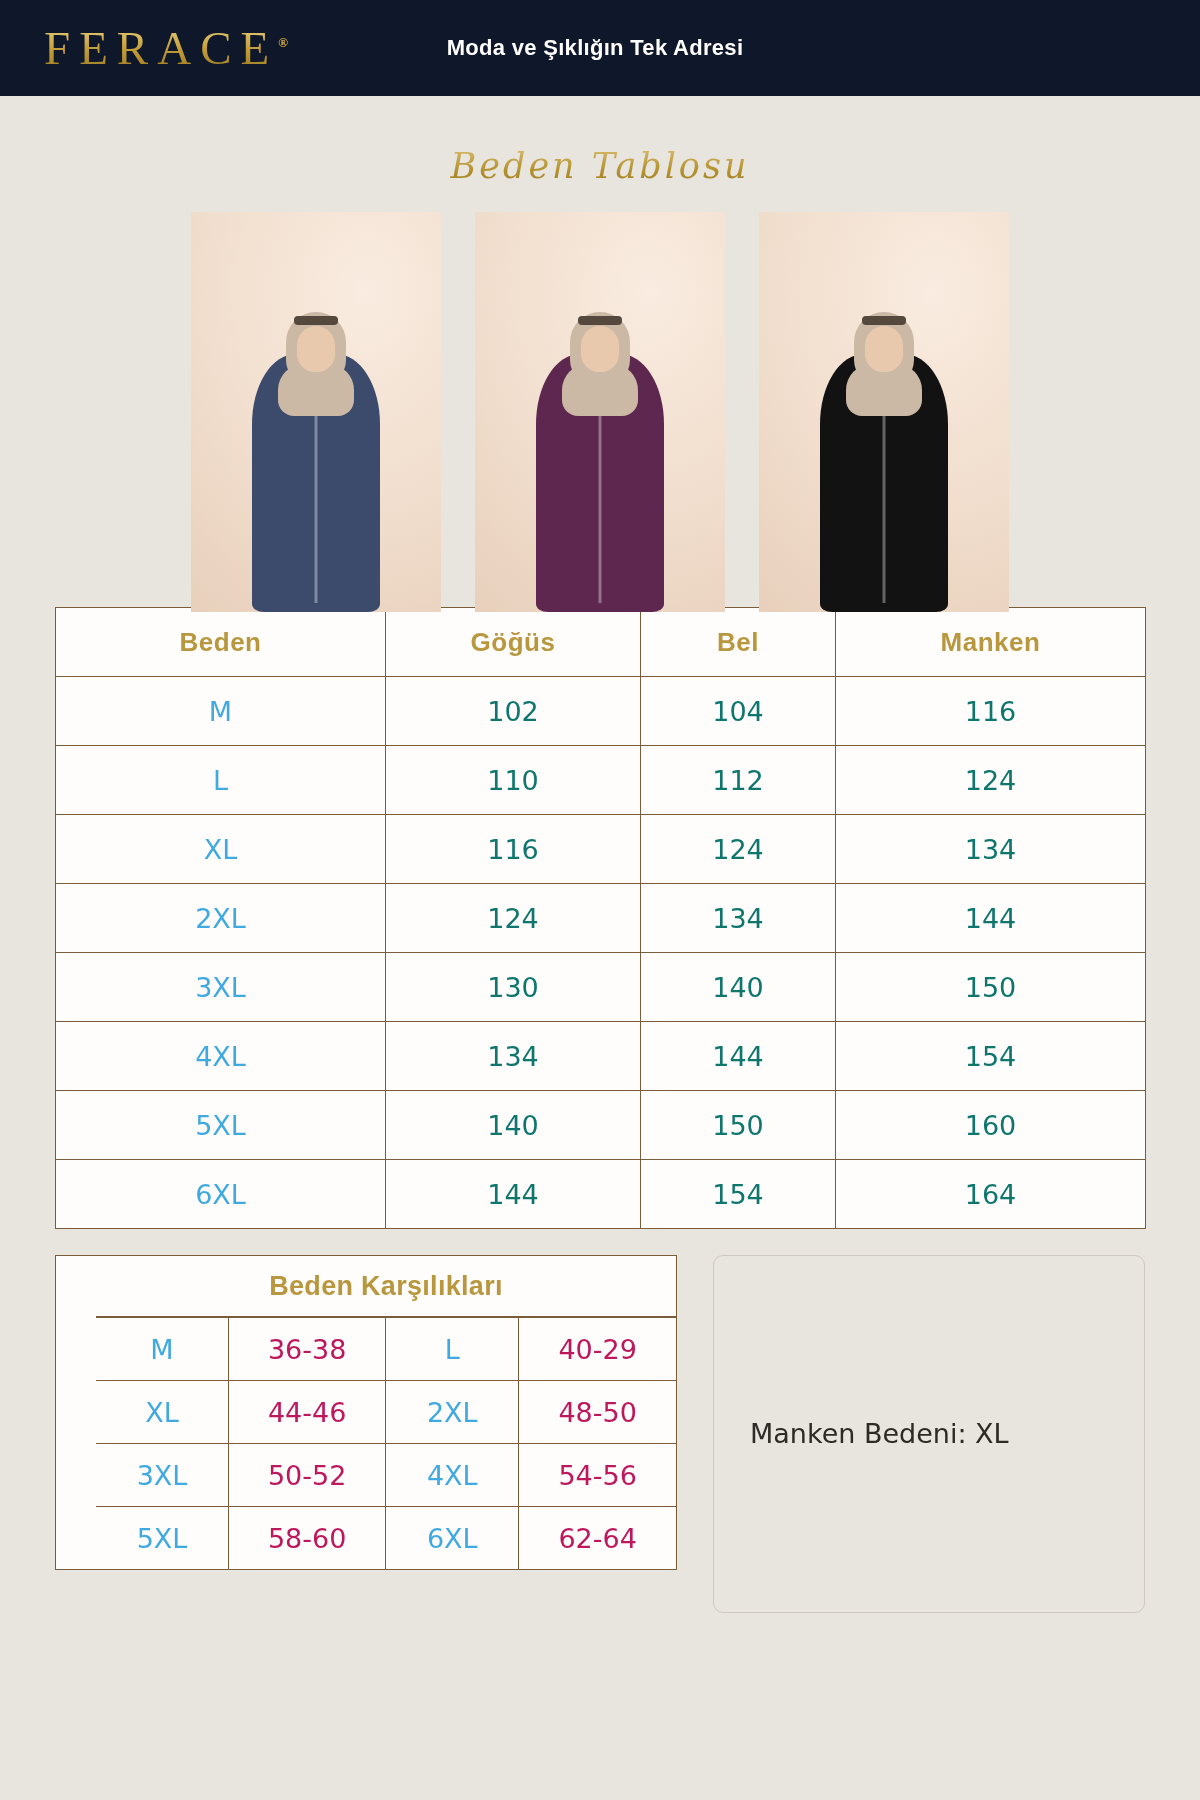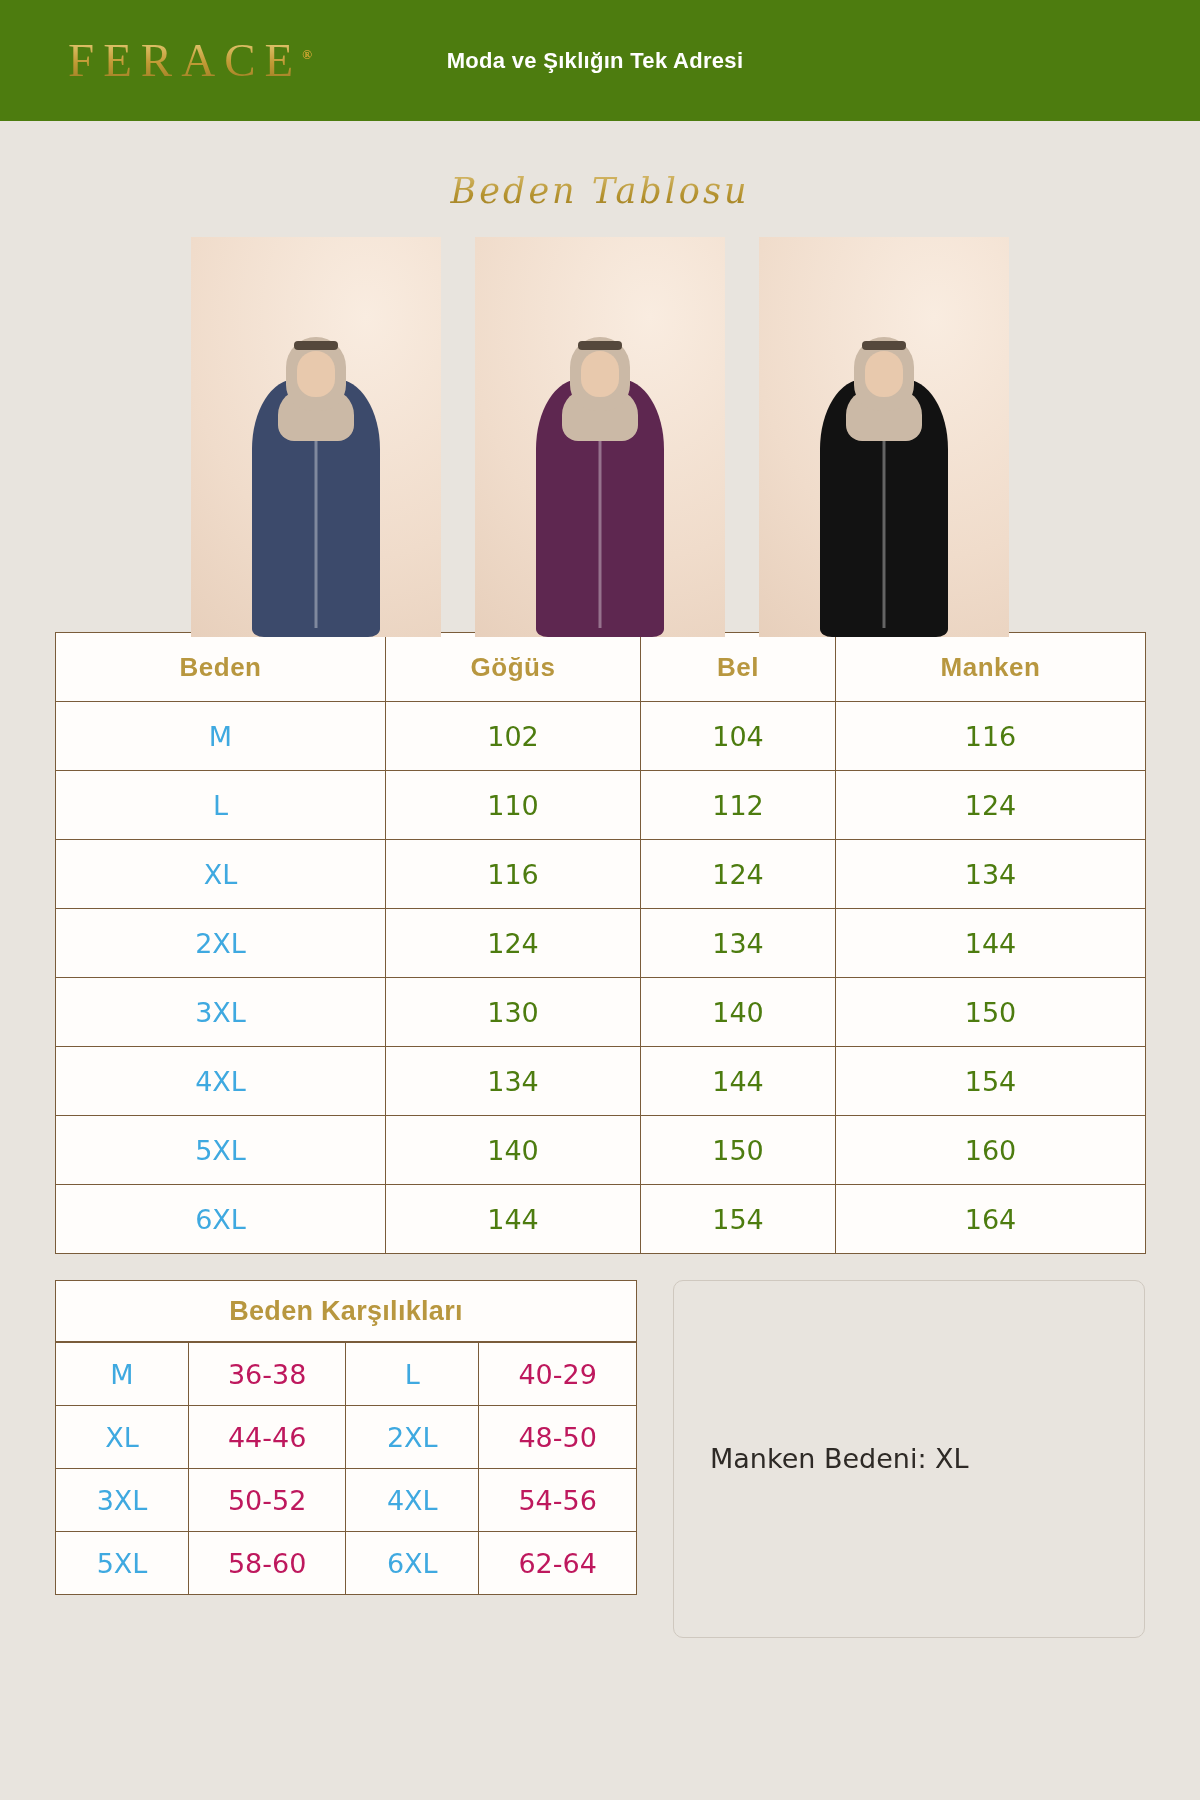--- a/index.html
+++ b/index.html
@@ -16,26 +16,26 @@
   .page {
     position: relative;
     width: 1200px;
     height: 1800px;
     background: #e8e4de;
   }
 
   
   .header {
     position: relative;
-    height: 121px;
-    background: #4d7c0f;
+    height: 96px;
+    background: #0f172a;
     display: flex;
     align-items: center;
     box-sizing: border-box;
-    padding: 0 68px;
+    padding: 0 44px;
   }
   .brand {
     font-family: "Liberation Serif", serif;
     font-size: 47px;
     letter-spacing: 9px;
     color: #c9a227;
     font-weight: 400;
     position: relative;
     line-height: 1;
     background: linear-gradient(180deg,#e8cf7a 0%, #c19a35 55%, #9c7c23 100%);
@@ -180,21 +180,21 @@
     width: 100%;
     border-collapse: collapse;
     background: #fffdfb;
     table-layout: fixed;
   }
   table.size-table th, table.size-table td {
     border: 1.5px solid #7a5c3a;
     height: 66px;
     text-align: center;
     font-size: 27px;
-    color: #4d7c0f;
+    color: #0f766e;
     font-family: "DejaVu Sans", sans-serif;
     font-weight: 400;
   }
   table.size-table th {
     color: #b8973f;
     font-size: 26px;
     font-weight: bold;
     font-family: "Liberation Sans", sans-serif;
     letter-spacing: 0.5px;
   }
@@ -212,20 +212,21 @@
     display: flex;
     margin: 26px auto 0;
     width: 1090px;
     gap: 36px;
     align-items: flex-start;
   }
   .conv-box {
     width: 580px;
     background: #fffdfb;
     border: 1.5px solid #7a5c3a;
+    padding-left: 40px;
   }
   .conv-title {
     text-align: center;
     color: #b8973f;
     font-size: 27px;
     font-weight: bold;
     padding: 15px 0 14px;
     border-bottom: 1.5px solid #7a5c3a;
     letter-spacing: 0.3px;
   }

